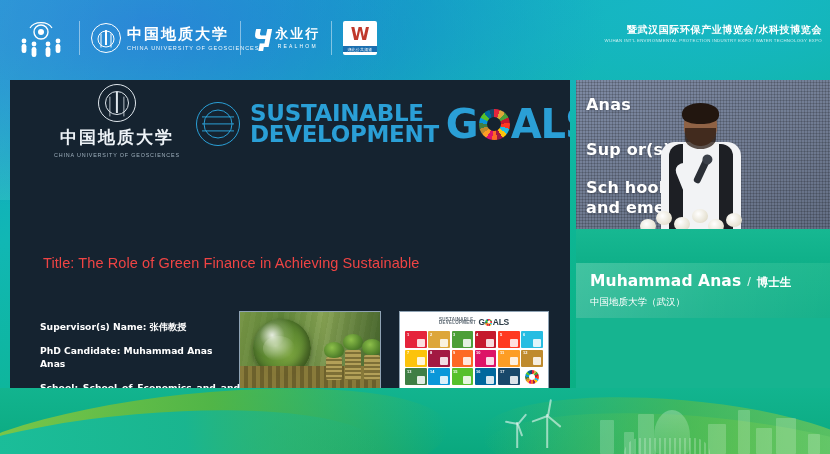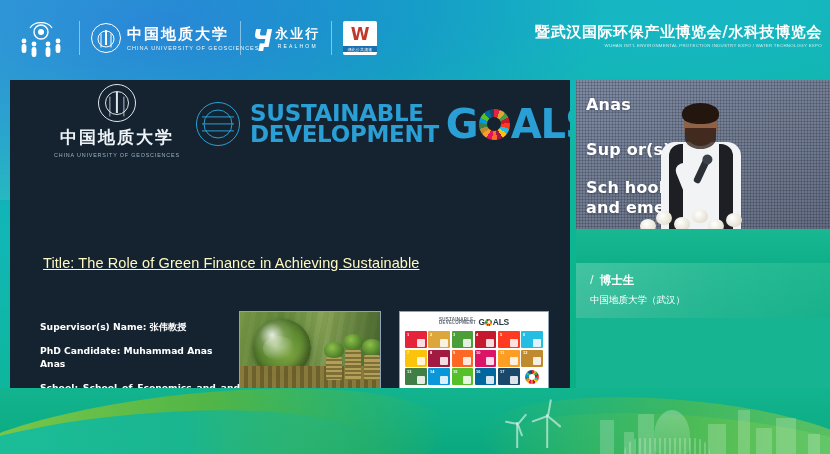--- a/index.html
+++ b/index.html
@@ -90,21 +90,21 @@
   .ft-row1{ display:flex; align-items:flex-end; gap:5px; }
   .ft-year{ color:#fff; font-size:21px; font-weight:800; letter-spacing:-1px;
             line-height:.95; font-family:"DejaVu Sans", sans-serif;
             text-shadow:0 1px 2px rgba(0,0,0,.18); }
   .ft-main{ display:flex; flex-direction:column; }
   .ft-cn{ color:#fff; font-size:14.5px; font-weight:800; letter-spacing:1.3px; line-height:1;
           font-family:"DejaVu Sans", sans-serif; }
   .ft-en{ color:rgba(255,255,255,.82); font-size:3.3px; letter-spacing:.25px; margin-top:2.5px;
           transform:scale(1.5); transform-origin:left top; white-space:nowrap; }
   .ft-sub{ display:flex; flex-direction:column; align-items:flex-end; margin-top:3px; }
-  .ft-sub-cn{ color:#fff; font-size:15px; font-weight:800; letter-spacing:.6px; line-height:1;
+  .ft-sub-cn{ color:#fff; font-size:10px; font-weight:800; letter-spacing:.6px; line-height:1;
               font-family:"DejaVu Sans", sans-serif; }
   .ft-sub-en{ color:rgba(255,255,255,.78); font-size:3px; letter-spacing:.2px; margin-top:2.5px;
               transform:scale(1.45); transform-origin:right top; white-space:nowrap; }
 
   
   #slide{
     position:absolute; left:10px; top:80px; width:560px; height:312px;
     background:#152330; overflow:hidden;
   }
   
@@ -149,22 +149,22 @@
       #fd6925 169deg 190deg,#dd1367 190deg 212deg,#fd9d24 212deg 233deg,#bf8b2e 233deg 254deg,
       #3f7e44 254deg 275deg,#0a97d9 275deg 296deg,#56c02b 296deg 318deg,#00689d 318deg 339deg,
       #19486a 339deg 360deg);
     position:relative; }
   .sdg-wheel:after{ content:""; position:absolute; left:50%; top:50%;
     transform:translate(-50%,-50%); width:14px; height:14px; border-radius:50%;
     background:#152330; }
 
   
   #slide-title{ position:absolute; left:33px; top:168px; width:500px; }
-  .title-line{ color:#fef9c3; font-size:14.5px; font-weight:400; line-height:31px;
-               letter-spacing:.1px;text-decoration:underline; }
+  .title-line{ color:#ef4444; font-size:14.5px; font-weight:400; line-height:31px;
+               letter-spacing:.1px; }
 
   
   #slide-meta{ position:absolute; left:30px; top:240px; width:200px; }
   .meta-p{ color:#ffffff; font-size:9.2px; font-weight:700; line-height:13px; margin-bottom:11px;
            font-family:"DejaVu Sans", sans-serif; }
   .meta-p.justify{ text-align:justify; }
 
   
   #photo-finance{
     position:absolute; left:229px; top:231px; width:142px; height:78px;
@@ -548,20 +548,21 @@
     <div class="flower" style="left:90px; top:10px;"></div>
     <div class="leaf" style="left:30px; top:26px;"></div>
     <div class="leaf" style="left:62px; top:28px;"></div>
   </div>
 
   <div class="stage-floor"></div>
 </div>
 
 <div id="caption">
   <div class="cap-row">
+    <span class="cap-name">Muhammad Anas</span>
     <span class="cap-slash">/</span>
     <span class="cap-role">博士生</span>
   </div>
   <div class="cap-org">中国地质大学（武汉）</div>
 </div>
 
 <div id="panel-fill"></div>
 
 <div id="footer">
   <div class="swoosh sw3"></div>

